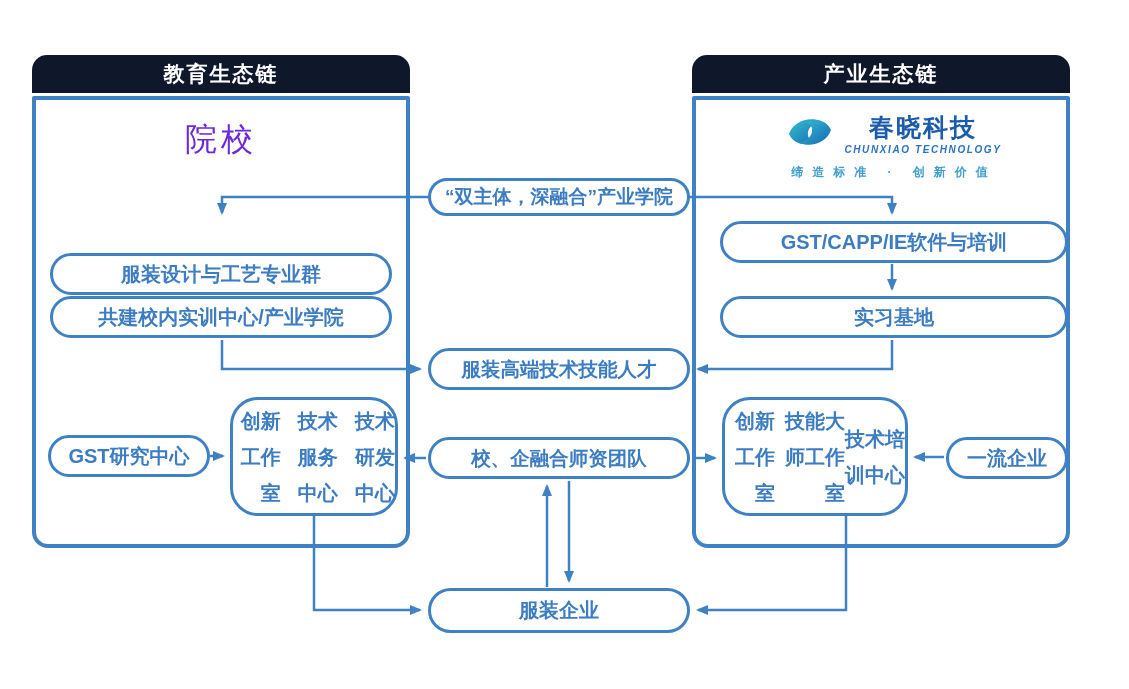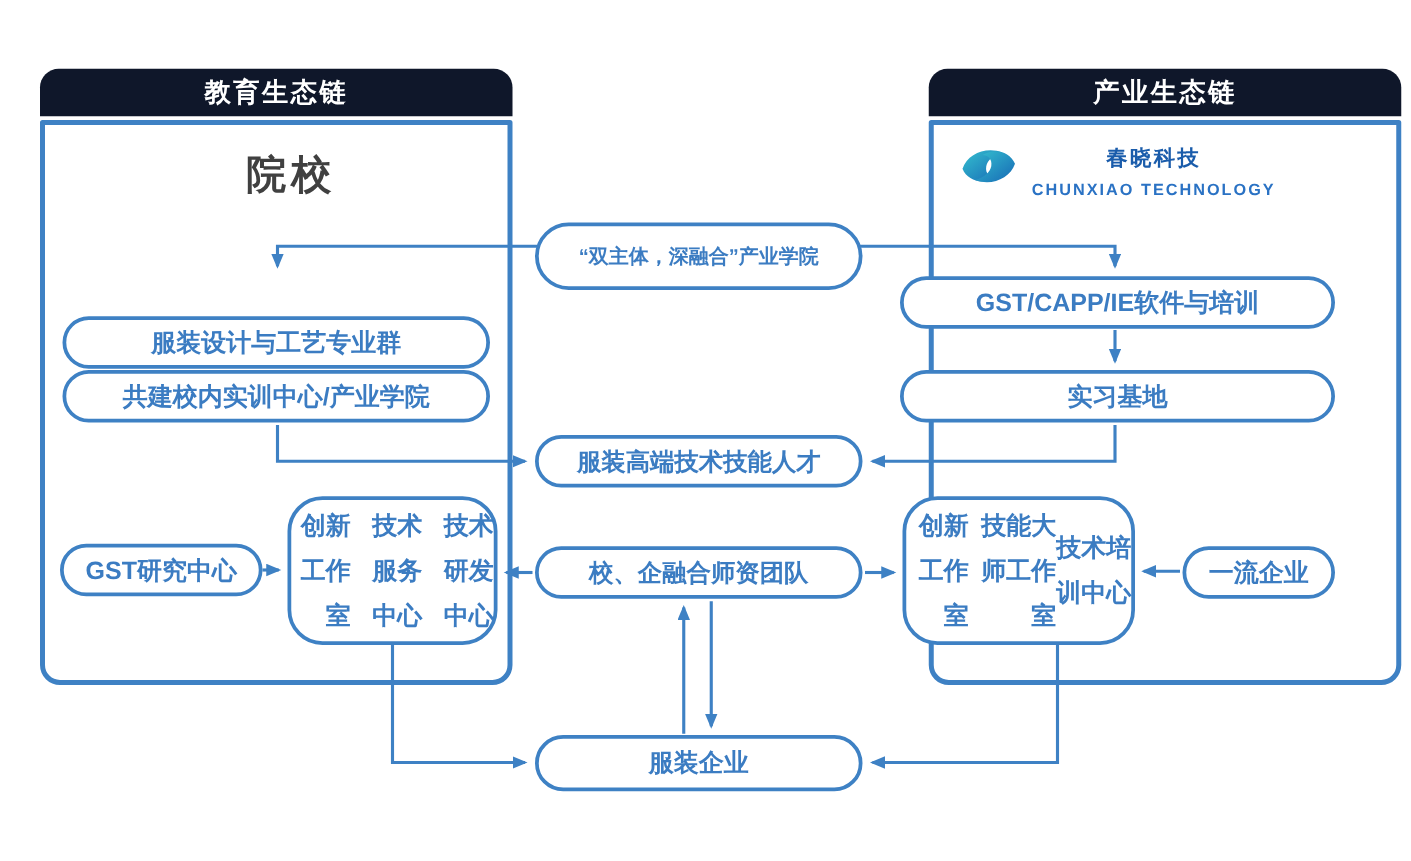--- a/index.html
+++ b/index.html
@@ -2,21 +2,21 @@
 <html><head>
 <meta charset="utf-8">
 <style>
   * { margin:0; padding:0; box-sizing:border-box; }
   body { background:#ffffff; font-family:"Liberation Sans","DejaVu Sans",sans-serif; }
   .canvas { position:relative; width:1129px; height:689px; background:#ffffff; overflow:hidden; }
 
   
   .panel { position:absolute; top:55px; width:378px; height:493px; }
   .panel.left  { left:32px; }
-  .panel.right { left:743px; }
+  .panel.right { left:692px; }
   .panel-header {
     position:absolute; left:0; top:0; right:0; height:38px;
     background:#0f172a; border-radius:15px 15px 0 0;
     color:#ffffff; font-size:21px; font-weight:bold;
     display:flex; align-items:center; justify-content:center; letter-spacing:2px;
   }
   .panel-body {
     position:absolute; left:0; top:41px; right:0; bottom:0;
     border:4px solid #3e81c4; border-radius:2px 2px 16px 16px; background:#ffffff;
   }
@@ -29,28 +29,28 @@
     position:absolute; z-index:10; background:#ffffff;
     border:3px solid #3e81c4; color:#3b7cc2; font-weight:bold;
     display:flex; align-items:center; justify-content:center; text-align:center;
     font-size:20px;
   }
   .pill { border-radius:999px; }
   .tri  { border-radius:28px; line-height:36px;text-align:right; }
 
   .college-title {
     position:absolute; left:32px; top:118px; width:378px; z-index:10;
-    text-align:center; color:#404040; font-size:32px; font-weight:bold; letter-spacing:4px;margin-left:12px;
+    text-align:center; color:#6d28d9; font-size:32px; font-weight:normal; letter-spacing:4px;
   }
 
   
   .logo-block { position:absolute; left:705px; top:112px; width:378px; z-index:10; text-align:center; }
   .logo-row { display:flex; align-items:center; justify-content:center; gap:10px; }
-  .logo-name { color:#1a5cab; font-size:17px; font-weight:bold; letter-spacing:2px; line-height:30px; }
-  .logo-sub  { color:#2a72c4; font-size:13px; font-weight:bold; letter-spacing:1.6px; text-align:left; margin-top:2px; }
+  .logo-name { color:#1a5cab; font-size:25px; font-weight:bold; letter-spacing:2px; line-height:30px; }
+  .logo-sub  { color:#2a72c4; font-size:10px; font-weight:bold; letter-spacing:1.6px; text-align:left; margin-top:2px;font-style:italic; }
   .logo-tagline { margin-top:9px; color:#3f9ecf; font-size:12px; font-weight:bold; letter-spacing:9px; }
 </style>
 </head>
 <body>
 
 <div class="canvas">
 
   <svg class="arrows" viewBox="0 0 1129 689" fill="none">
     <defs>
       <marker id="ah" markerWidth="13" markerHeight="11" refX="10" refY="5" orient="auto" markerUnits="userSpaceOnUse">
@@ -103,32 +103,33 @@
           </defs>
           <path d="M3 19 C7 7 22 1 35 6 C28 8 23 12 22 17 C21 23 25 26 29 26 C20 32 7 29 3 19 Z" fill="url(#lg1)"></path>
           <path d="M45 15 C41 27 26 33 13 28 C20 26 25 22 26 17 C27 11 23 8 19 8 C28 2 41 5 45 15 Z" fill="url(#lg2)"></path>
         </svg>
       </span>
       <span>
         <div class="logo-name">春晓科技</div>
         <div class="logo-sub">CHUNXIAO TECHNOLOGY</div>
       </span>
     </div>
+    <div class="logo-tagline">缔造标准 · 创新价值</div>
   </div>
 
   <div class="node pill" style="left:50px; top:221px; width:342px; height:42px;margin-top:32px;">服装设计与工艺专业群</div>
   <div class="node pill" style="left:50px; top:296px; width:342px; height:42px;">共建校内实训中心/产业学院</div>
   <div class="node pill" style="left:48px; top:435px; width:162px; height:42px;">GST研究中心</div>
   <div class="node tri" style="left:230px; top:397px; width:168px; height:119px;">
     <span>创新工作室</span>
     <span>技术服务中心</span>
     <span>技术研发中心</span>
   </div>
 
-  <div class="node pill" style="left:428px; top:178px; width:262px; height:54px; font-size:16px;">“双主体，深融合”产业学院</div>
+  <div class="node pill" style="left:428px; top:178px; width:262px; height:38px; font-size:19px;">“双主体，深融合”产业学院</div>
   <div class="node pill" style="left:428px; top:348px; width:262px; height:42px; font-size:19.5px;">服装高端技术技能人才</div>
   <div class="node pill" style="left:428px; top:437px; width:262px; height:42px; font-size:19.5px;">校、企融合师资团队</div>
   <div class="node pill" style="left:428px; top:588px; width:262px; height:45px;">服装企业</div>
 
   <div class="node pill" style="left:720px; top:221px; width:348px; height:42px;">GST/CAPP/IE软件与培训</div>
   <div class="node pill" style="left:720px; top:296px; width:348px; height:42px;">实习基地</div>
   <div class="node pill" style="left:946px; top:437px; width:122px; height:42px;">一流企业</div>
   <div class="node tri" style="left:722px; top:397px; width:186px; height:119px;">
     <span>创新工作室</span>
     <span>技能大师工作室</span>

